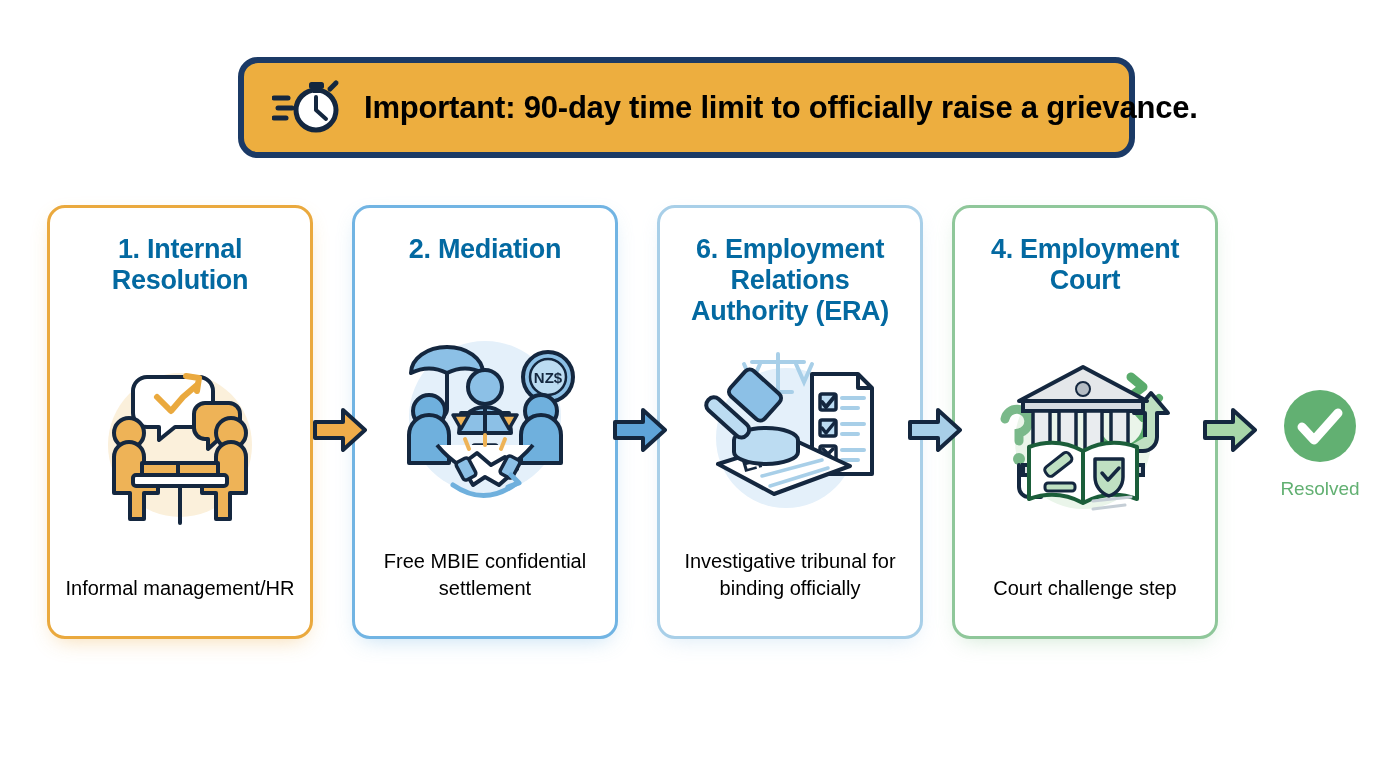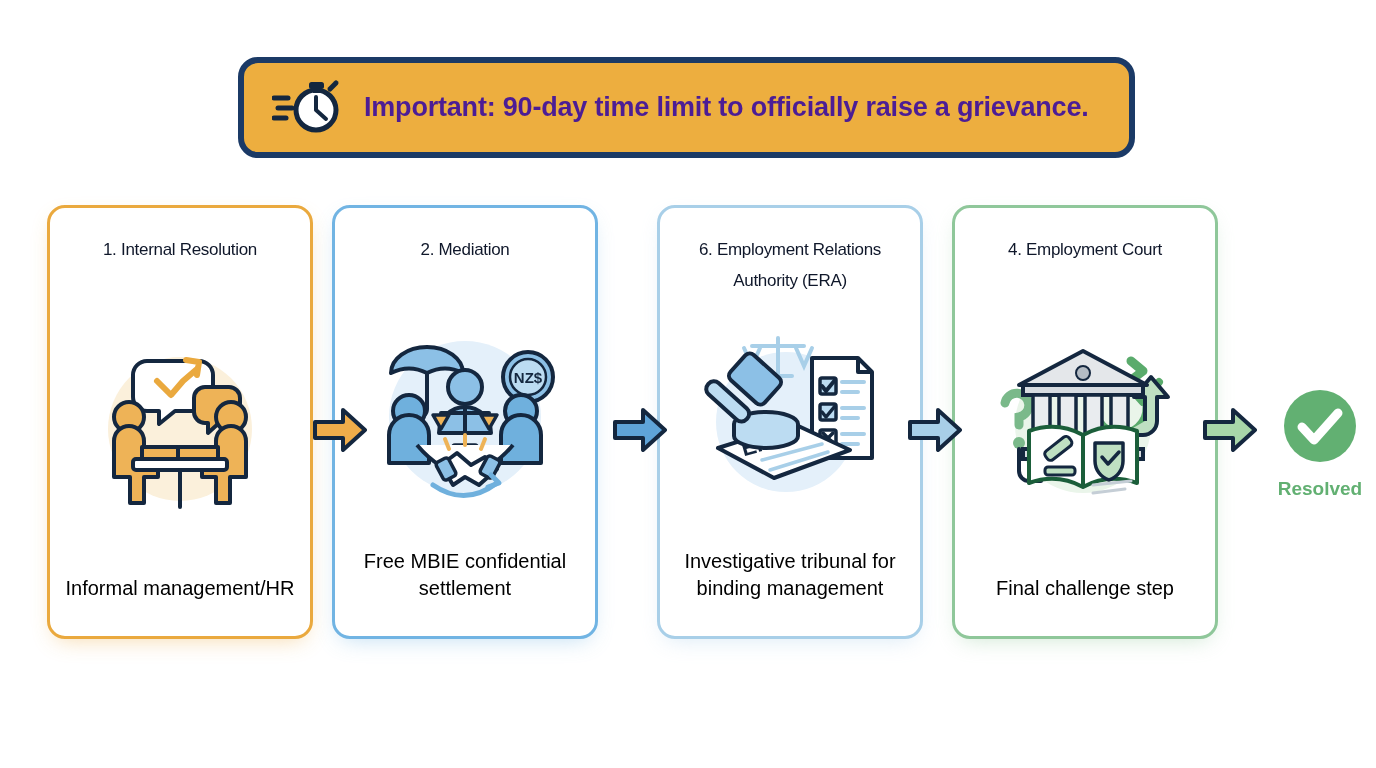--- a/index.html
+++ b/index.html
@@ -26,23 +26,23 @@
     box-sizing: border-box;
     background: #edae3f;
     border: 6px solid #1b3a66;
     border-radius: 20px;
     display: flex;
     align-items: center;
     padding-left: 28px;
     gap: 18px;
   }
   #alert-banner .banner-text {
-    font-size: 27px;
+    font-size: 31px;
     font-weight: bold;
-    color: #4c1d95;
+    color: #000000;
     letter-spacing: -0.2px;
     white-space: nowrap;
   }
   .stopwatch-wrap { flex: 0 0 auto; display:flex; align-items:center; }
 
   
   #steps-row {
     position: absolute;
     left: 0;
     top: 205px;
@@ -59,45 +59,45 @@
     border-radius: 18px;
     border: 3px solid #cccccc;
     display: flex;
     flex-direction: column;
     align-items: center;
   }
   .card .card-title {
     margin-top: 26px;
     width: 228px;
     text-align: center;
-    font-size: 17px;
+    font-size: 27px;
     line-height: 31px;
-    font-weight: normal;
-    color: #0f172a;
+    font-weight: bold;
+    color: #0369a1;
     letter-spacing: -0.3px;
   }
   .card .card-art {
     flex: 1 1 auto;
     display: flex;
     align-items: center;
     justify-content: center;
     width: 100%;
   }
   .card .card-caption {
     width: 236px;
     text-align: center;
     font-size: 20px;
     line-height: 27px;
     color: #000000;
     margin-bottom: 34px;
   }
 
   
   #card-1 { left: 47px;  border-color: #eaa93e; box-shadow: 0 8px 22px -8px rgba(234,169,62,.45); }
-  #card-2 { left: 332px; border-color: #71b4e3; box-shadow: 0 8px 22px -8px rgba(113,180,227,.45); }
+  #card-2 { left: 352px; border-color: #71b4e3; box-shadow: 0 8px 22px -8px rgba(113,180,227,.45); }
   #card-3 { left: 657px; border-color: #a8cfe8; box-shadow: 0 8px 22px -8px rgba(168,207,232,.45); }
   #card-4 { left: 952px; border-color: #8fc79a; box-shadow: 0 8px 22px -8px rgba(143,199,154,.45); gap: 25px; }
 
   
   .arrow {
     position: absolute;
     top: 408px;
     width: 54px;
     height: 44px;
   }
@@ -112,21 +112,21 @@
     left: 1268px;
     top: 388px;
     width: 104px;
     display: flex;
     flex-direction: column;
     align-items: center;
   }
   #resolved-badge .resolved-label {
     margin-top: 10px;
     font-size: 19px;
-    font-weight: bold;
+    font-weight: normal;
     color: #62b072;
   }
 </style>
 </head>
 <body>
 
 <div id="alert-banner">
   <span class="stopwatch-wrap">
     <svg width="74" height="58" viewBox="0 0 74 58">
       <g stroke="#14273f" stroke-width="5" stroke-linecap="round" fill="none">
@@ -255,21 +255,21 @@
           <line x1="80" y1="138" x2="138" y2="120"></line>
         </g>
 
         <ellipse cx="76" cy="92" rx="32" ry="12" fill="#bcdcf2" stroke="#14273f" stroke-width="4"></ellipse>
         <path d="M44 92 v12 a32 12 0 0 0 64 0 v-12" fill="#bcdcf2" stroke="#14273f" stroke-width="4" stroke-linejoin="round"></path>
 
         <rect x="42" y="30" width="46" height="34" rx="6" transform="rotate(42 65 47)" fill="#8cc0e6" stroke="#14273f" stroke-width="4"></rect>
         <rect x="12" y="62" width="52" height="15" rx="7" transform="rotate(42 38 69)" fill="#bcdcf2" stroke="#14273f" stroke-width="4"></rect>
       </svg>
     </div>
-    <div class="card-caption">Investigative tribunal for binding management</div>
+    <div class="card-caption">Investigative tribunal for binding officially</div>
   </div>
 
   <div class="card" id="card-4">
     <div class="card-title">4. Employment Court</div>
     <div class="card-art">
       <svg width="205" height="190" viewBox="0 0 205 190">
         <circle cx="100" cy="100" r="68" fill="#eaf5ea"></circle>
 
         <path d="M22 78 a12 12 0 1 1 14 14 v8" stroke="#7ab98a" stroke-width="9" fill="none" stroke-linecap="round"></path>
         <circle cx="36" cy="118" r="6" fill="#7ab98a"></circle>
@@ -298,21 +298,21 @@
         <rect x="62" y="142" width="30" height="8" rx="3" fill="#bfe0c2" stroke="#14273f" stroke-width="3"></rect>
 
         <path d="M112 118 h28 v18 a20 20 0 0 1 -14 19 a20 20 0 0 1 -14 -19 z" fill="#bfe0c2" stroke="#14273f" stroke-width="3.5" stroke-linejoin="round"></path>
         <path d="M119 132 l6 7 l11 -12" stroke="#14273f" stroke-width="3.5" fill="none" stroke-linecap="round" stroke-linejoin="round"></path>
         <g stroke="#c5ced6" stroke-width="3" stroke-linecap="round">
           <line x1="110" y1="160" x2="148" y2="156"></line>
           <line x1="110" y1="168" x2="142" y2="164"></line>
         </g>
       </svg>
     </div>
-    <div class="card-caption">Final challenge step</div>
+    <div class="card-caption">Court challenge step</div>
   </div>
 </div>
 
 <div class="arrow" id="arrow-1">
   <svg width="54" height="44" viewBox="0 0 54 44">
     <path d="M2 14 h28 v-12 l22 20 l-22 20 v-12 h-28 z" fill="#f0ad4a" stroke="#14273f" stroke-width="4" stroke-linejoin="round"></path>
   </svg>
 </div>
 <div class="arrow" id="arrow-2">
   <svg width="54" height="44" viewBox="0 0 54 44">

